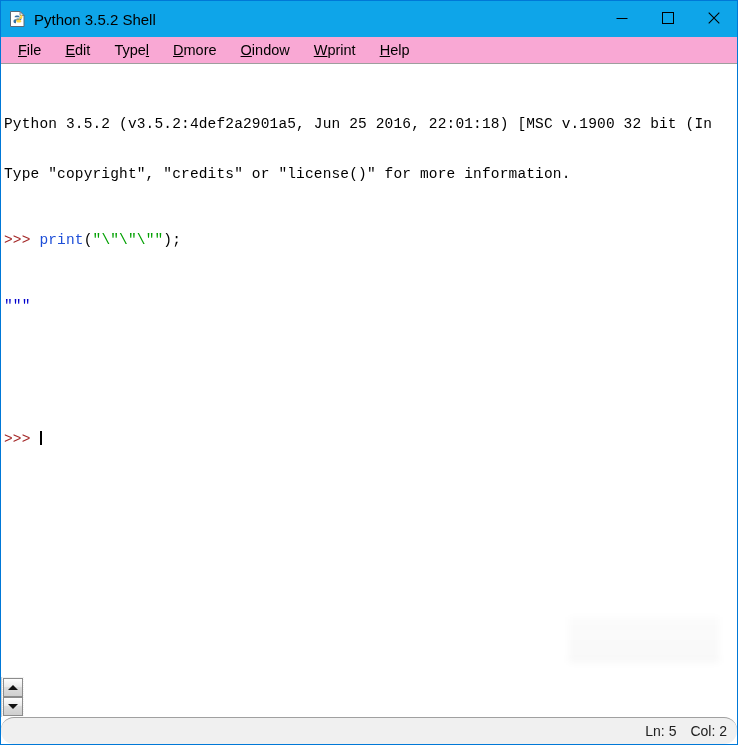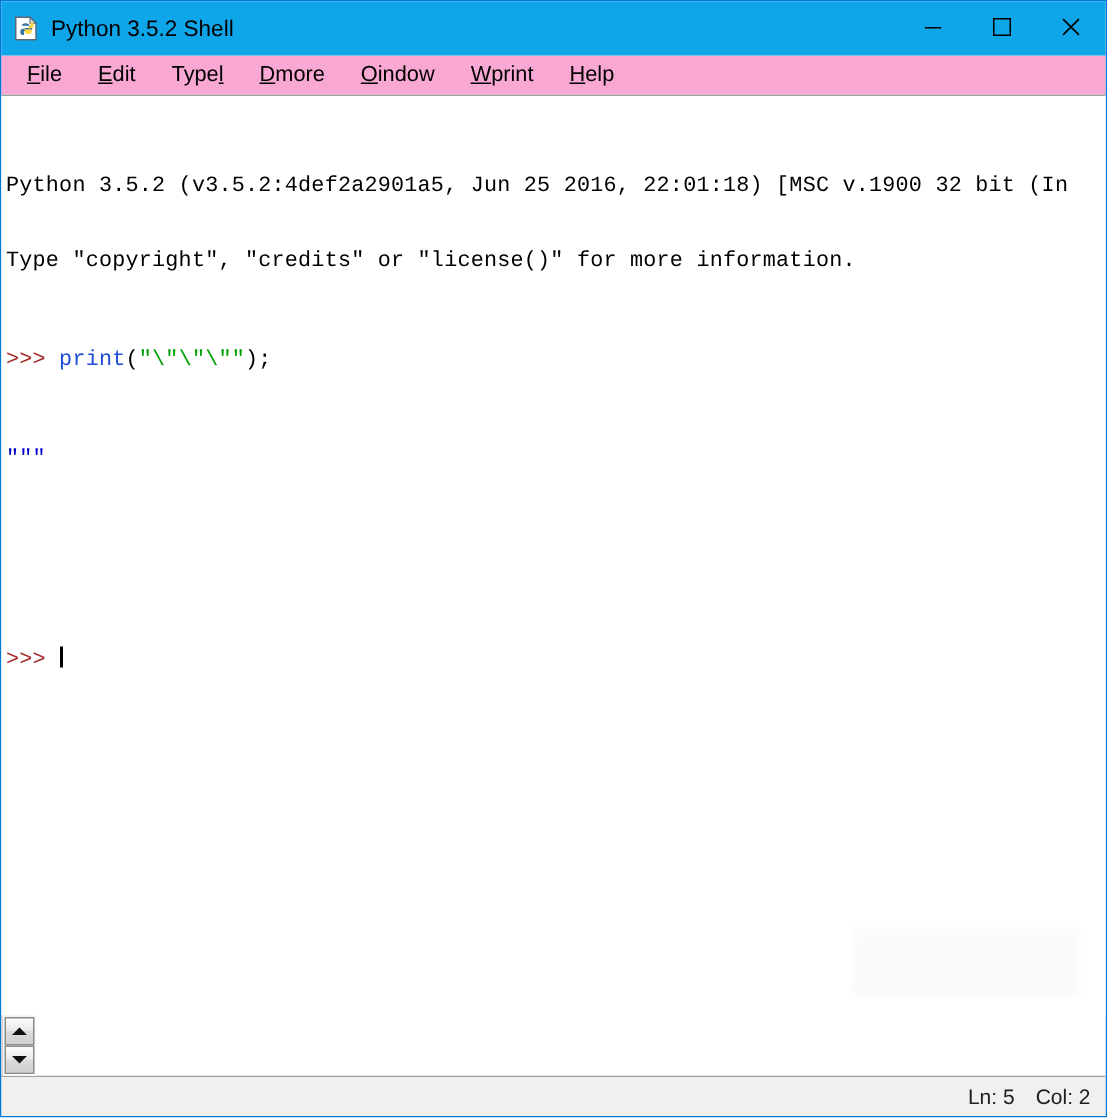--- a/index.html
+++ b/index.html
@@ -183,20 +183,21 @@
   #statusbar {
     height: 27px;
     min-height: 27px;
     background: #f0f0f0;
     border-top: 1px solid #a0a0a0;
     display: flex;
     align-items: center;
     justify-content: flex-end;
     padding-right: 10px;
     box-sizing: border-box;
+    border-radius: 13px;
   }
   .status-cell {
     font-family: "Liberation Sans", sans-serif;
     font-size: 14px;
     color: #202020;
     margin-left: 14px;
     white-space: nowrap;
   }
 </style>
 </head>

